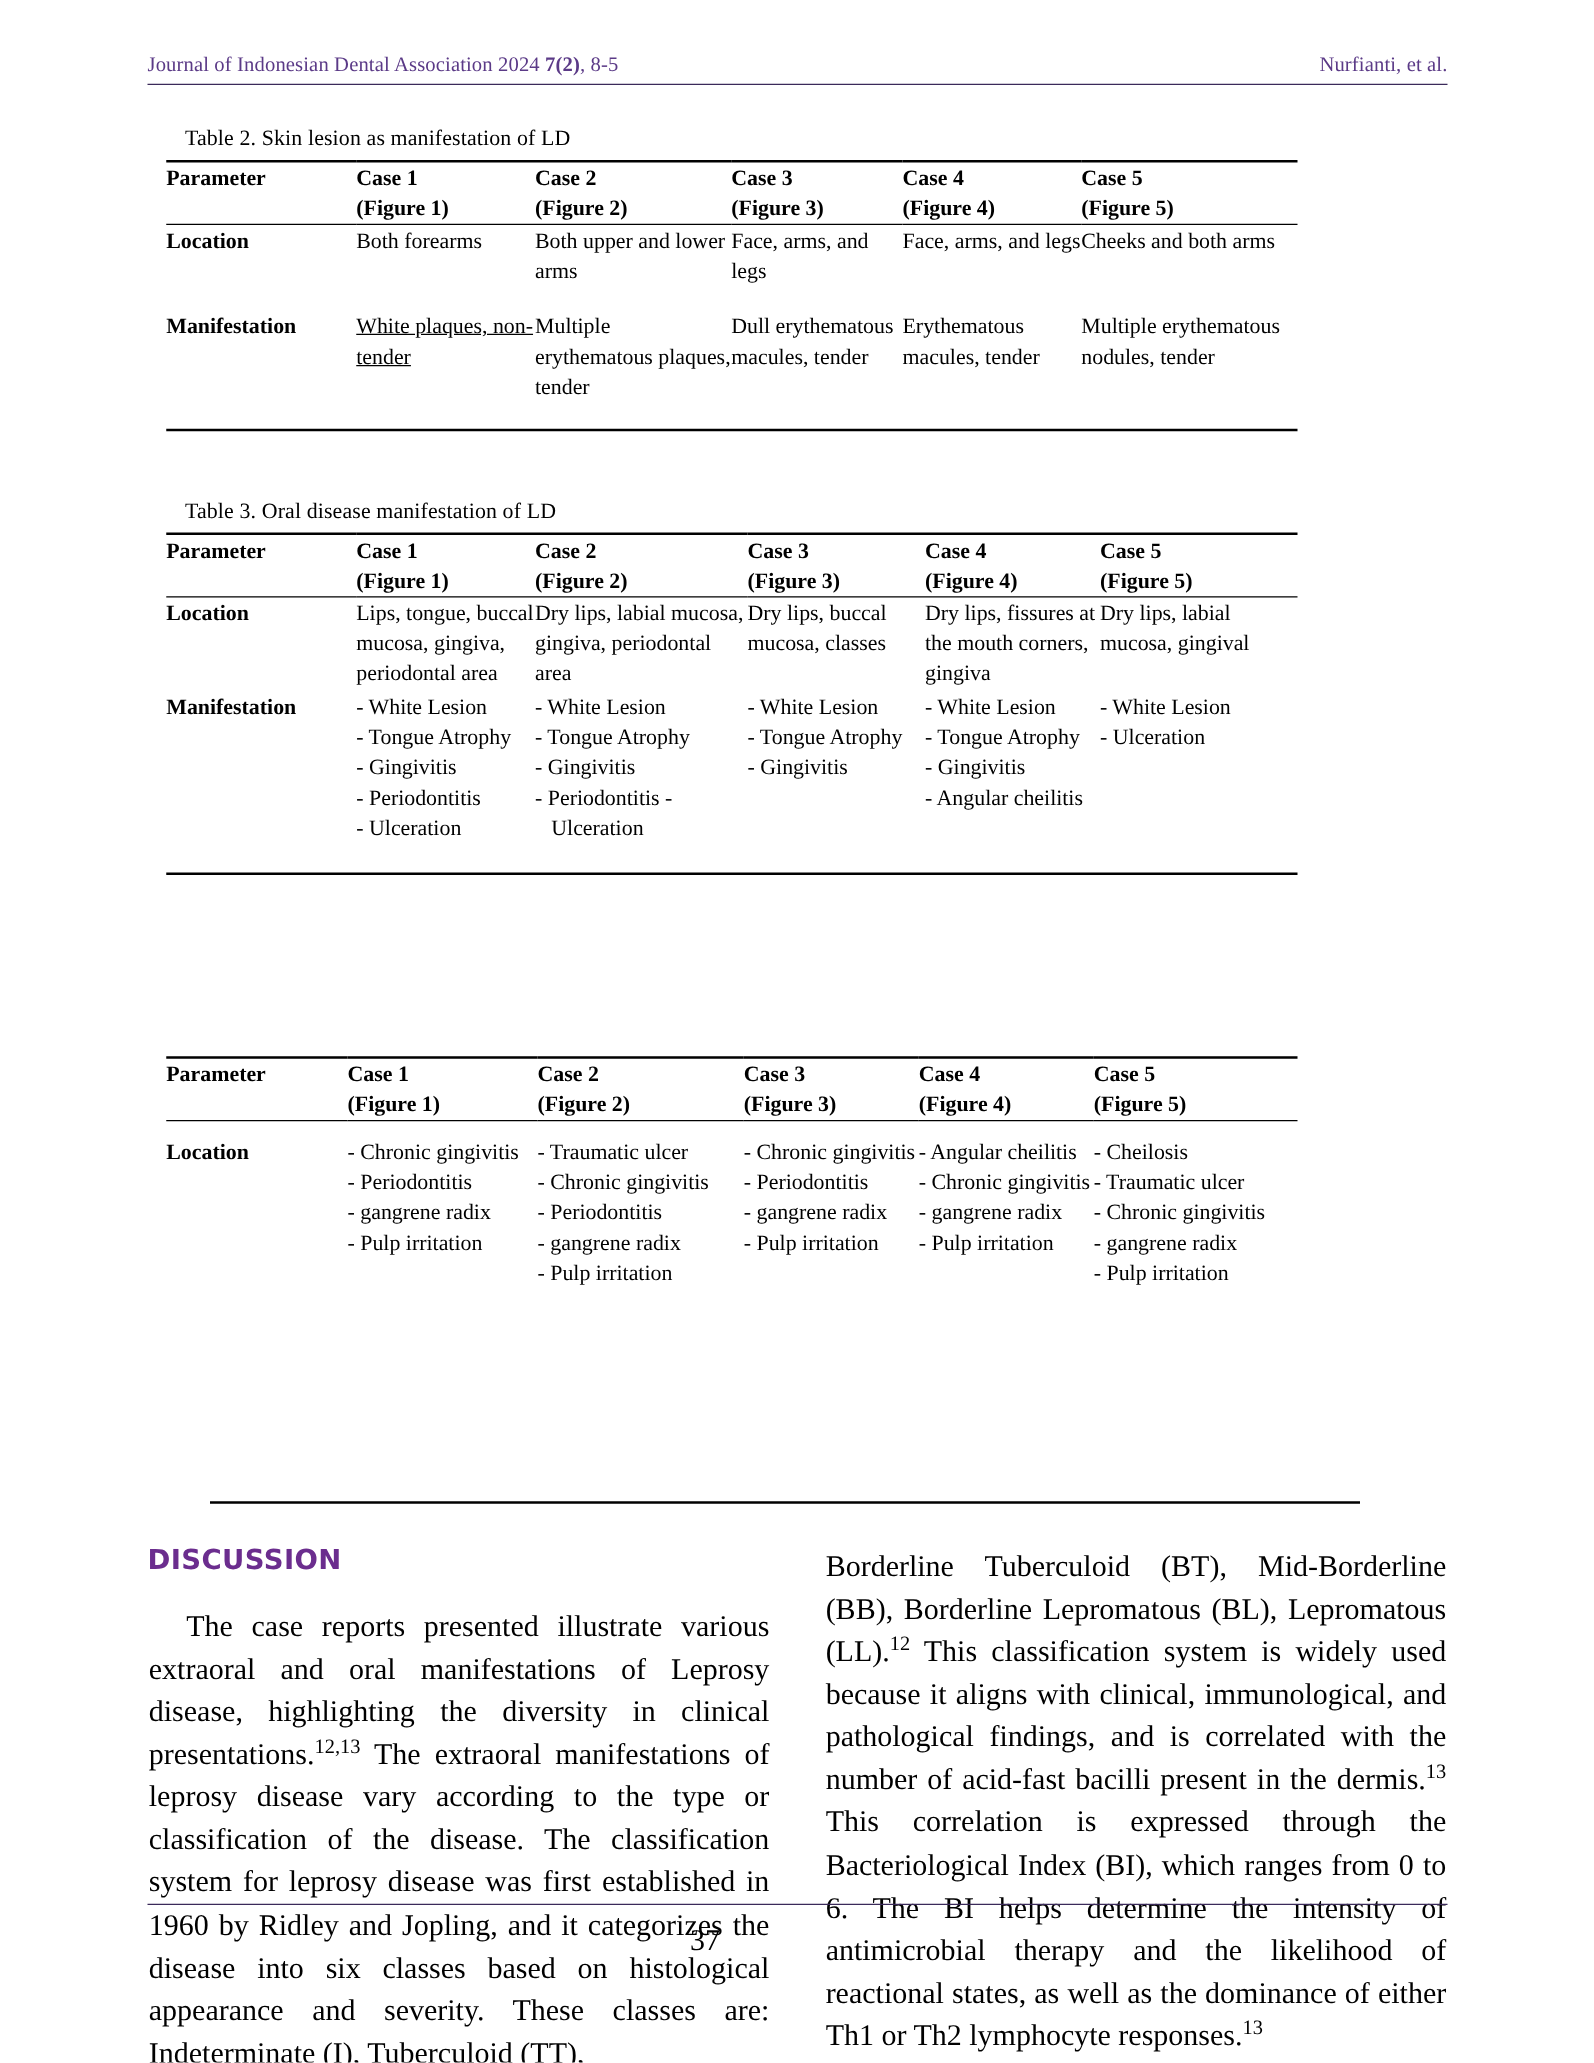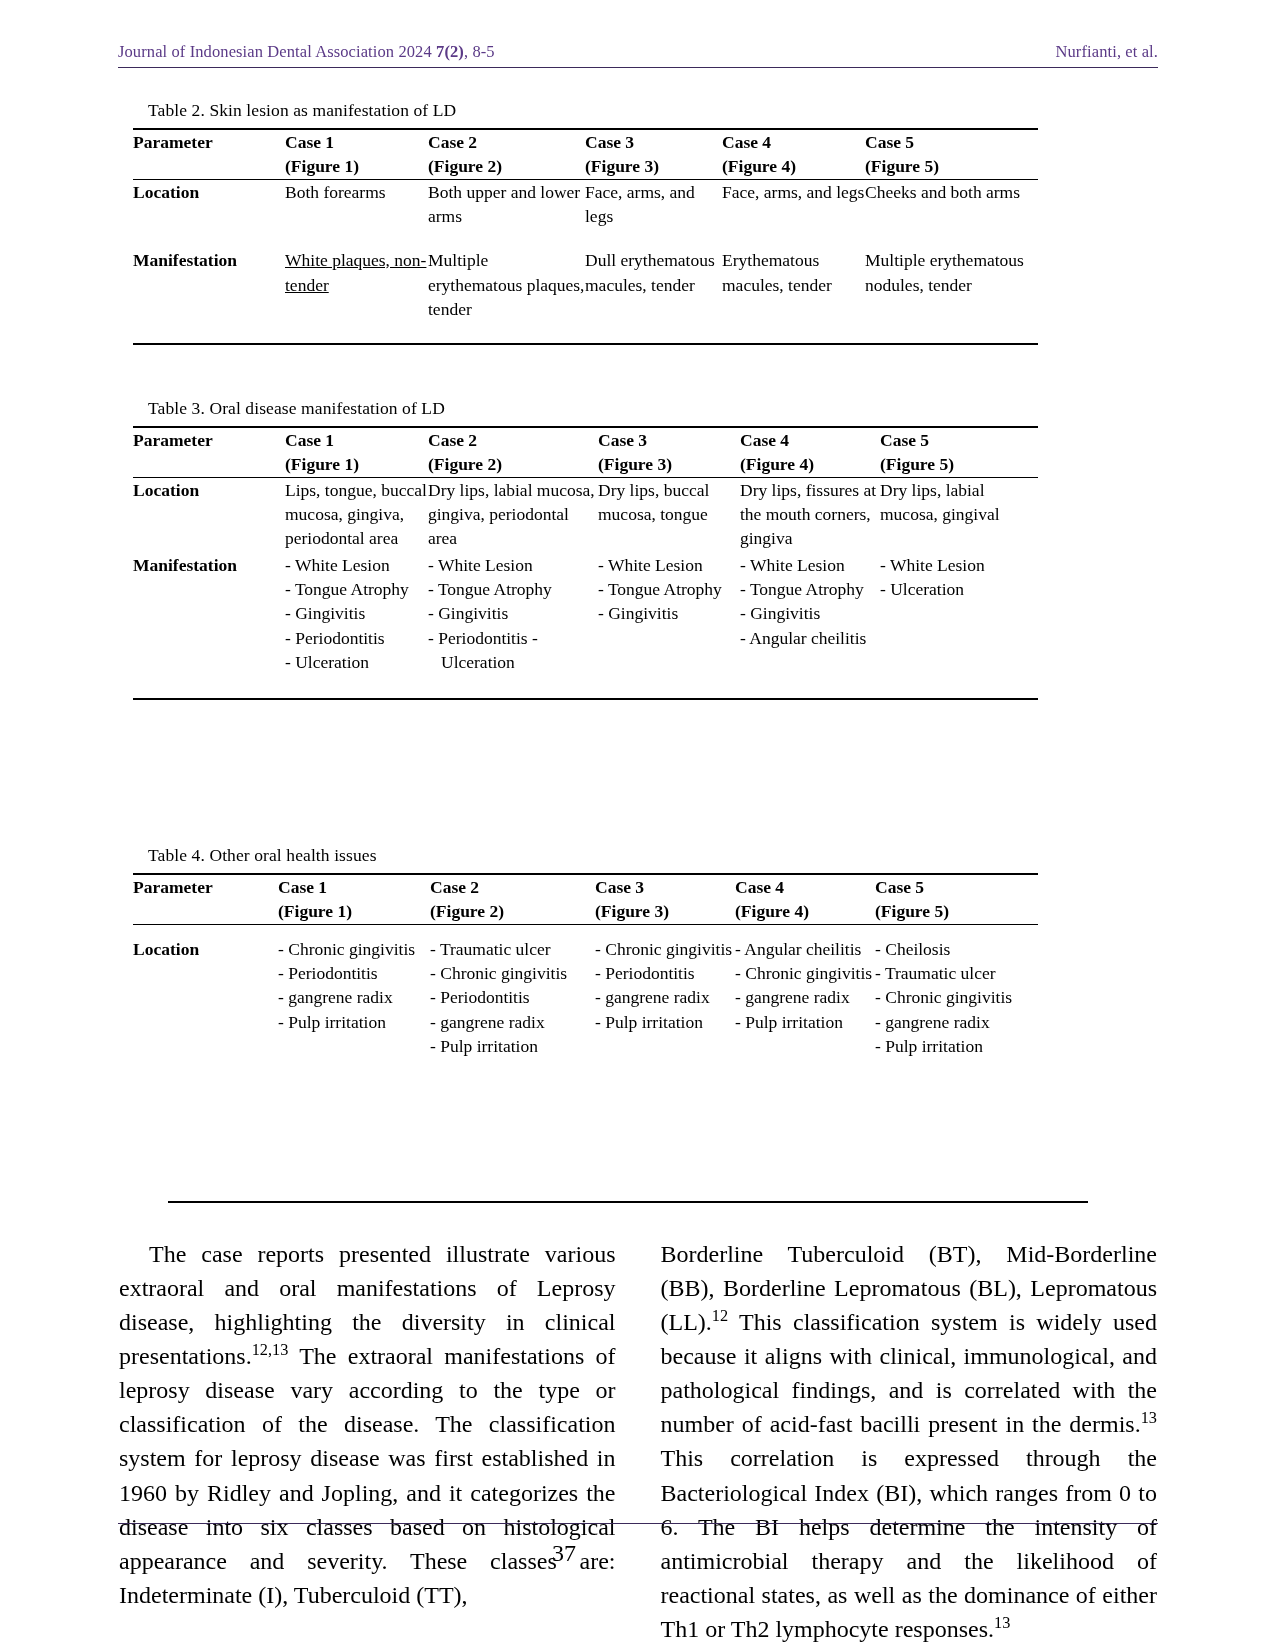--- a/index.html
+++ b/index.html
@@ -262,21 +262,21 @@
             <span>Case 5</span>
             <span class="hd-line2">(Figure 5)</span>
           </th>
         </tr>
       </thead>
       <tbody>
         <tr class="rule-mid">
           <td class="param">Location</td>
           <td class="cell">Lips, tongue, buccal mucosa, gingiva, periodontal area</td>
           <td class="cell">Dry lips, labial mucosa, gingiva, periodontal area</td>
-          <td class="cell">Dry lips, buccal mucosa, tongue</td>
+          <td class="cell">Dry lips, buccal mucosa, classes</td>
           <td class="cell">Dry lips, fissures at the mouth corners, gingiva</td>
           <td class="cell">Dry lips, labial mucosa, gingival</td>
         </tr>
         <tr>
           <td class="param" style="padding-top:2px;">Manifestation</td>
           <td class="cell" style="padding-top:2px;padding-bottom:24px;">
             <ul class="bullets">
               <li>- White Lesion</li>
               <li>- Tongue Atrophy</li>
               <li>- Gingivitis</li>
@@ -313,21 +313,20 @@
               <li>- Ulceration</li>
             </ul>
           </td>
         </tr>
       </tbody>
     </table>
     <div style="border-top:2.2px solid #000; width:905px;"></div>
   </div>
 
   <div class="tbl-block" style="left:133px; top:845px; width:910px;">
-    <div class="tbl-caption">Table 4.  Other oral health issues</div>
     <table class="doc" style="width:905px;">
       <colgroup>
         <col style="width:145px">
           <col style="width:152px">
           <col style="width:165px">
         <col style="width:140px">
           <col style="width:140px">
           <col style="width:163px">
       </colgroup>
       <thead>
@@ -405,20 +404,21 @@
           </td>
         </tr>
       </tbody>
     </table>
   </div>
 
   <div class="disc-rule"></div>
 
   <div class="cols">
     <div class="col">
+      <h2 class="section">DISCUSSION</h2>
       <p class="body-p"><span>The case reports presented illustrate various extraoral and oral manifestations of Leprosy disease, highlighting the diversity in clinical presentations.</span><sup>12,13</sup><span> The extraoral manifestations of leprosy disease vary according to the type or classification of the disease. The classification system for leprosy disease was first established in 1960 by Ridley and Jopling, and it categorizes the disease into six classes based on histological appearance and severity. These classes are: Indeterminate (I), Tuberculoid (TT),</span></p>
     </div>
     <div class="col">
       <p class="body-p noindent"><span>Borderline Tuberculoid (BT), Mid-Borderline (BB), Borderline Lepromatous (BL), Lepromatous (LL).</span><sup>12</sup><span> This classification system is widely used because it aligns with clinical, immunological, and pathological findings, and is correlated with the number of acid-fast bacilli present in the dermis.</span><sup>13</sup><span> This correlation is expressed through the Bacteriological Index (BI), which ranges from 0 to 6. The BI helps determine the intensity of antimicrobial therapy and the likelihood of reactional states, as well as the dominance of either Th1 or Th2 lymphocyte responses.</span><sup>13</sup></p>
     </div>
   </div>
 
   <div class="foot-rule"></div>
   <div class="folio">37</div>
 

